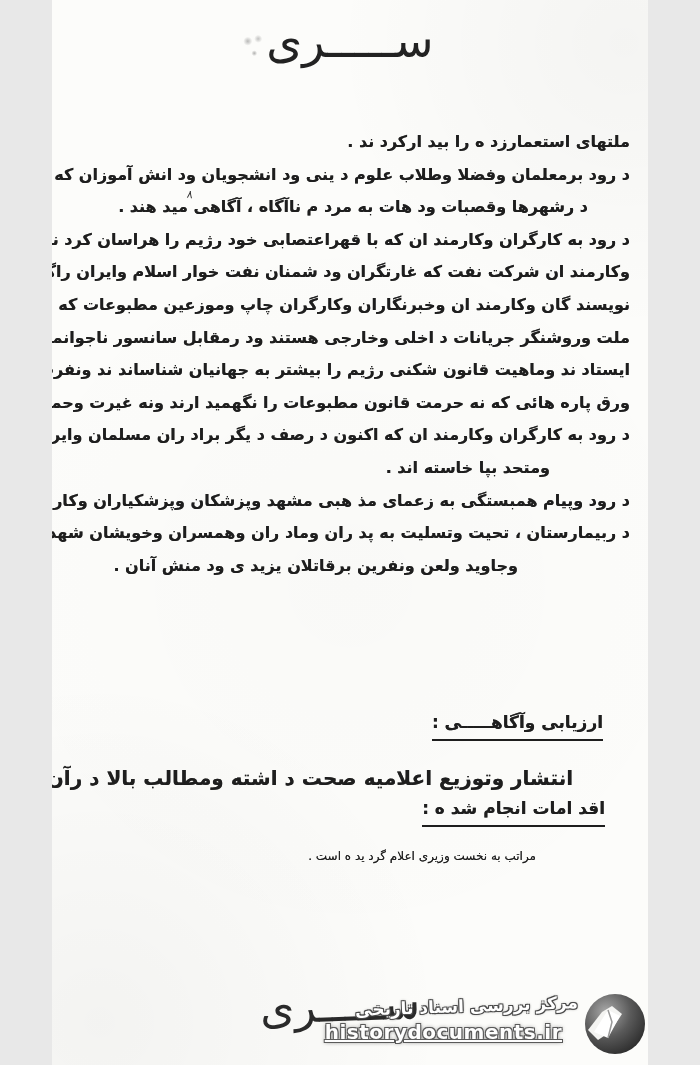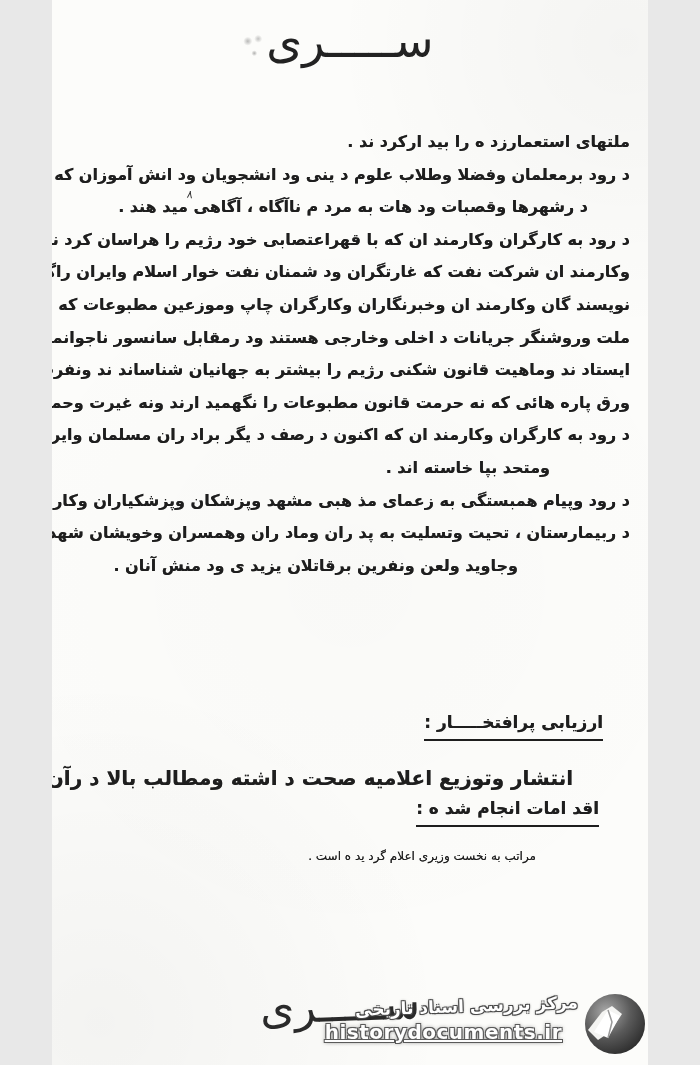--- a/index.html
+++ b/index.html
@@ -50,21 +50,21 @@
     font-size:17px;font-weight:700;
     white-space:nowrap;
     text-shadow:0 0 0.5px rgba(20,20,20,0.7);
   }
   .section-heading .u{
     display:inline-block;
     border-bottom:2.5px solid #1e1e1e;
     padding-bottom:7px;
   }
   .eval-heading{top:712px;right:45px;}
-  .actions-heading{top:798px;right:49px;margin-left:44px;}
+  .actions-heading{top:798px;right:43px;margin-left:44px;}
   .eval-text{
     position:absolute;top:766px;right:75px;
     font-size:20px;font-weight:700;white-space:nowrap;
     text-shadow:0 0 0.5px rgba(20,20,20,0.7);
   }
   .actions-text{
     position:absolute;top:849px;right:112px;
     font-size:12px;font-weight:400;white-space:nowrap;
     text-shadow:0 0 0.5px rgba(20,20,20,0.7);
   }
@@ -126,21 +126,21 @@
     <div class="line">د رود به کارگران وکارمند ان که اکنون د رصف د یگر براد ران مسلمان وایرانی خود همصـــــد ا</div>
     <div class="line ind-md">ومتحد بپا خاسته اند .</div>
     <div class="line">د رود وپیام همبستگی به زعمای مذ هبی مشهد وپزشکان وپزشکیاران وکارمند ان متحصـــــن</div>
     <div class="line">د ربیمارستان ، تحیت وتسلیت به پد ران وماد ران وهمسران وخویشان شهد ای پرافتخـــــار</div>
     <div class="line ind-lg">وجاوید ولعن ونفرین برقاتلان یزید ی ود منش آنان .</div>
   </div>
 
   <div class="annotation-mark">۸</div>
 
   <div class="section-heading eval-heading">
-    <span class="u">ارزیابی پرافتخـــــار :</span>
+    <span class="u">ارزیابی وآگاهـــــی :</span>
   </div>
 
   <div class="eval-text">انتشار وتوزیع اعلامیه صحت د اشته ومطالب بالا د رآن د رج گرد ید ه است .</div>
 
   <div class="section-heading actions-heading">
     <span class="u">اقد امات انجام شد ه :</span>
   </div>
 
   <div class="actions-text">مراتب به نخست وزیری اعلام گرد ید ه است .</div>
 

